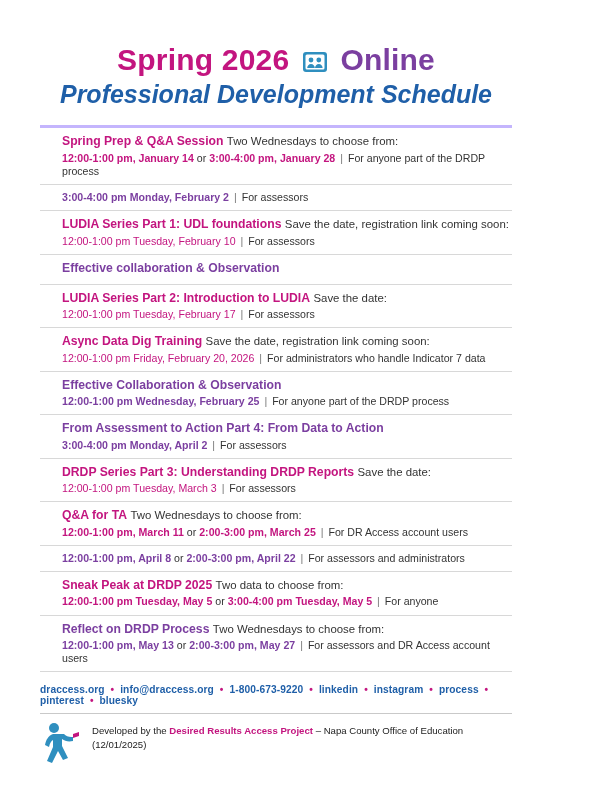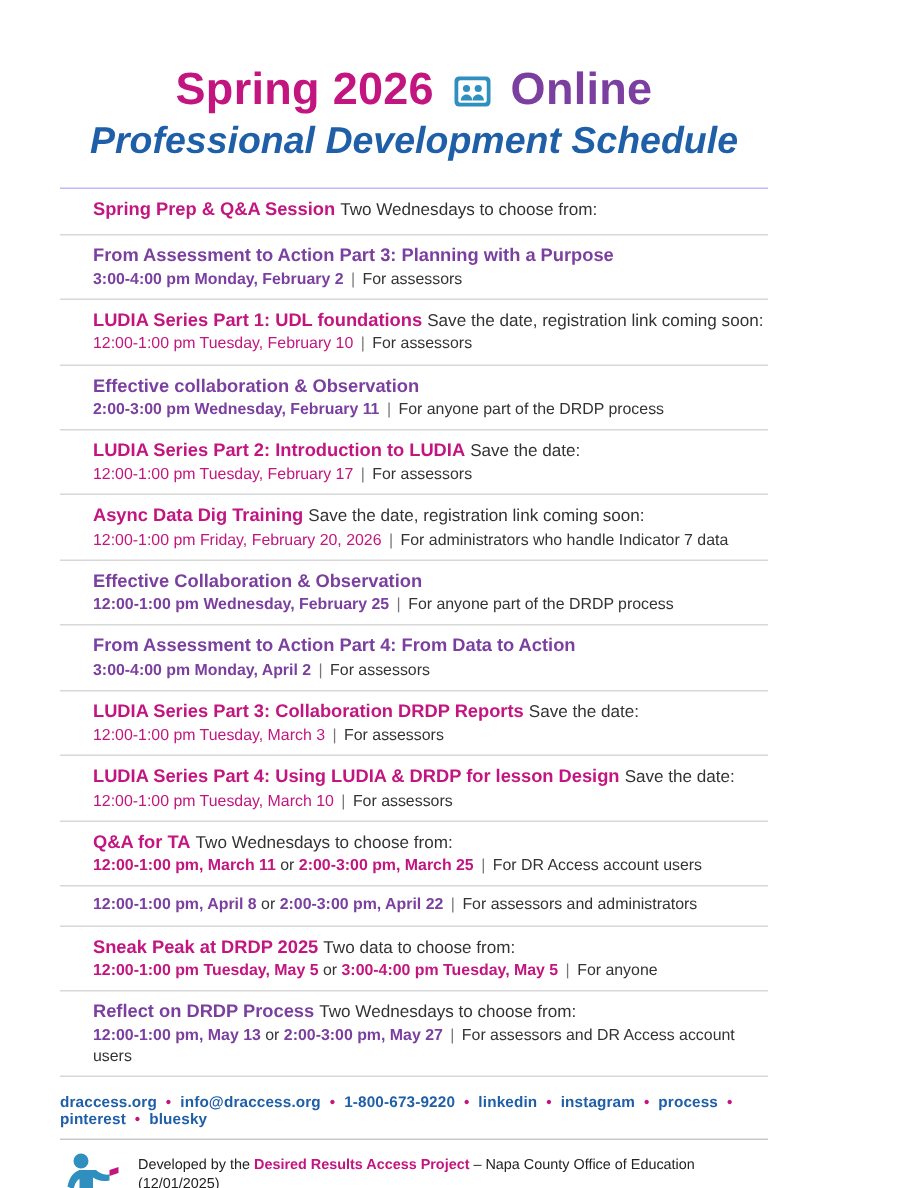--- a/index.html
+++ b/index.html
@@ -49,21 +49,21 @@
     width: 26px;
     height: 22px;
     margin: 0 4px;
     position: relative;
   }
   .icon-people svg { display:block; }
 
   
   .list {
     margin: 10px 40px 0 40px;
-    border-top: 1px solid #c4b5fd;
+    border-top: 3px solid #c4b5fd;
   }
   .entry {
     border-bottom: 1px solid #d8d8d8;
     padding: 6px 2px 6px 22px;
   }
   .line1 {
     font-size: 12.2px;
     line-height: 1.25;
     margin-bottom: 2px;
   }
@@ -170,27 +170,30 @@
     <div class="title-line-2 blue">Professional Development Schedule</div>
   </div>
 
   <div class="list">
 
     <div class="entry c-mag">
       <div class="line1">
         <span class="ev-title">Spring Prep &amp; Q&amp;A Session</span>
         <span class="ev-note">Two Wednesdays to choose from:</span>
       </div>
-    </div>
-
-    <div class="entry c-pur">
-      <div class="line1">
-        <span class="ev-title">From Assessment to Action Part 3: Planning with a Purpose</span>
-        <span class="ev-note"></span>
-      </div>
+      <div class="line2">
+        <span class="time">12:00-1:00 pm, January 14</span>
+        <span class="aud">or</span>
+        <span class="time">3:00-4:00 pm, January 28</span>
+        <span class="sep">|</span>
+        <span class="aud">For anyone part of the DRDP process</span>
+      </div>
+    </div>
+
+    <div class="entry c-pur">
       <div class="line2">
         <span class="time">3:00-4:00 pm Monday, February 2</span>
         <span class="sep">|</span>
         <span class="aud">For assessors</span>
       </div>
     </div>
 
     <div class="entry c-mag">
       <div class="line1">
         <span class="ev-title">LUDIA Series Part 1: UDL foundations</span>
@@ -201,25 +204,20 @@
         <span class="sep">|</span>
         <span class="aud">For assessors</span>
       </div>
     </div>
 
     <div class="entry c-pur">
       <div class="line1">
         <span class="ev-title">Effective collaboration &amp; Observation</span>
         <span class="ev-note"></span>
       </div>
-      <div class="line2">
-        <span class="time">2:00-3:00 pm Wednesday, February 11</span>
-        <span class="sep">|</span>
-        <span class="aud">For anyone part of the DRDP process</span>
-      </div>
     </div>
 
     <div class="entry c-mag">
       <div class="line1">
         <span class="ev-title">LUDIA Series Part 2: Introduction to LUDIA</span>
         <span class="ev-note">Save the date:</span>
       </div>
       <div class="line2">
         <span class="time time-plain">12:00-1:00 pm Tuesday, February 17</span>
         <span class="sep">|</span>
@@ -258,41 +256,30 @@
       </div>
       <div class="line2">
         <span class="time">3:00-4:00 pm Monday, April 2</span>
         <span class="sep">|</span>
         <span class="aud">For assessors</span>
       </div>
     </div>
 
     <div class="entry c-mag">
       <div class="line1">
-        <span class="ev-title">LUDIA Series Part 3: Collaboration DRDP Reports</span>
+        <span class="ev-title">DRDP Series Part 3: Understanding DRDP Reports</span>
         <span class="ev-note">Save the date:</span>
       </div>
       <div class="line2">
         <span class="time time-plain">12:00-1:00 pm Tuesday, March 3</span>
         <span class="sep">|</span>
         <span class="aud">For assessors</span>
       </div>
     </div>
 
-    <div class="entry c-mag">
-      <div class="line1">
-        <span class="ev-title">LUDIA Series Part 4: Using LUDIA &amp; DRDP for lesson Design</span>
-        <span class="ev-note">Save the date:</span>
-      </div>
-      <div class="line2">
-        <span class="time time-plain">12:00-1:00 pm Tuesday, March 10</span>
-        <span class="sep">|</span>
-        <span class="aud">For assessors</span>
-      </div>
-    </div>
 
     <div class="entry c-mag">
       <div class="line1">
         <span class="ev-title">Q&amp;A for TA</span>
         <span class="ev-note">Two Wednesdays to choose from:</span>
       </div>
       <div class="line2">
         <span class="time">12:00-1:00 pm, March 11</span>
         <span class="aud">or</span>
         <span class="time">2:00-3:00 pm, March 25</span>

